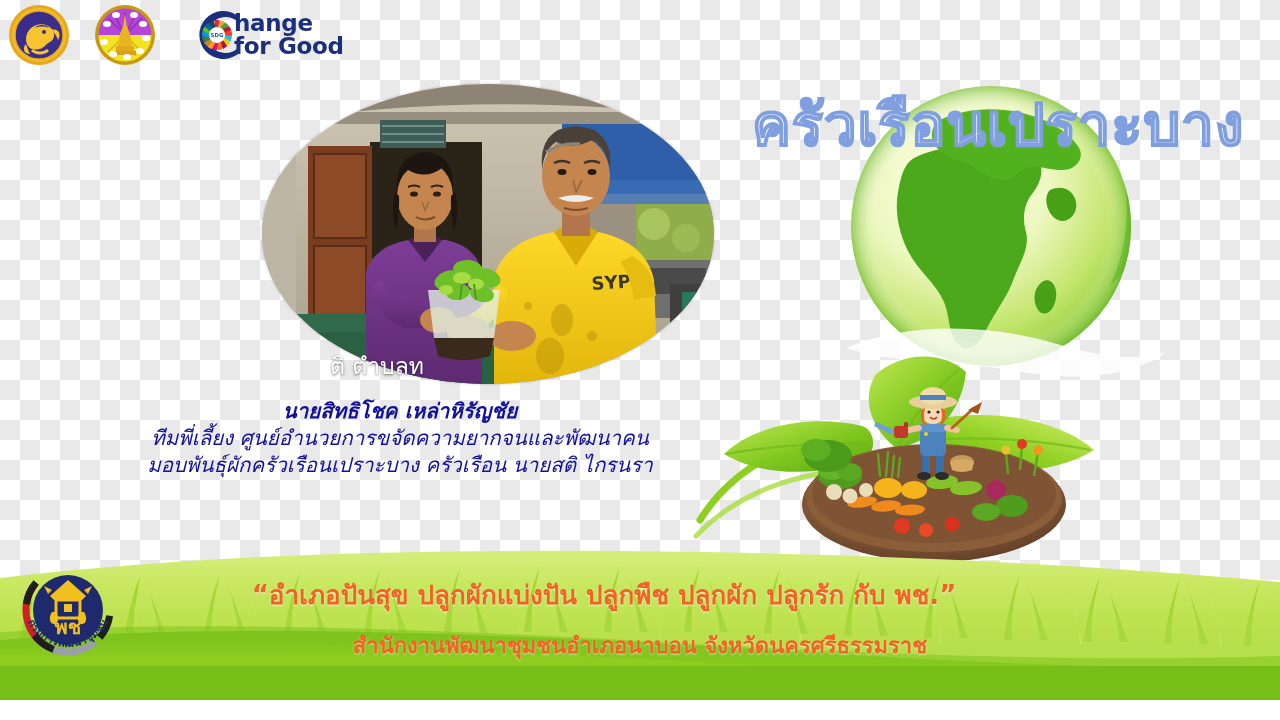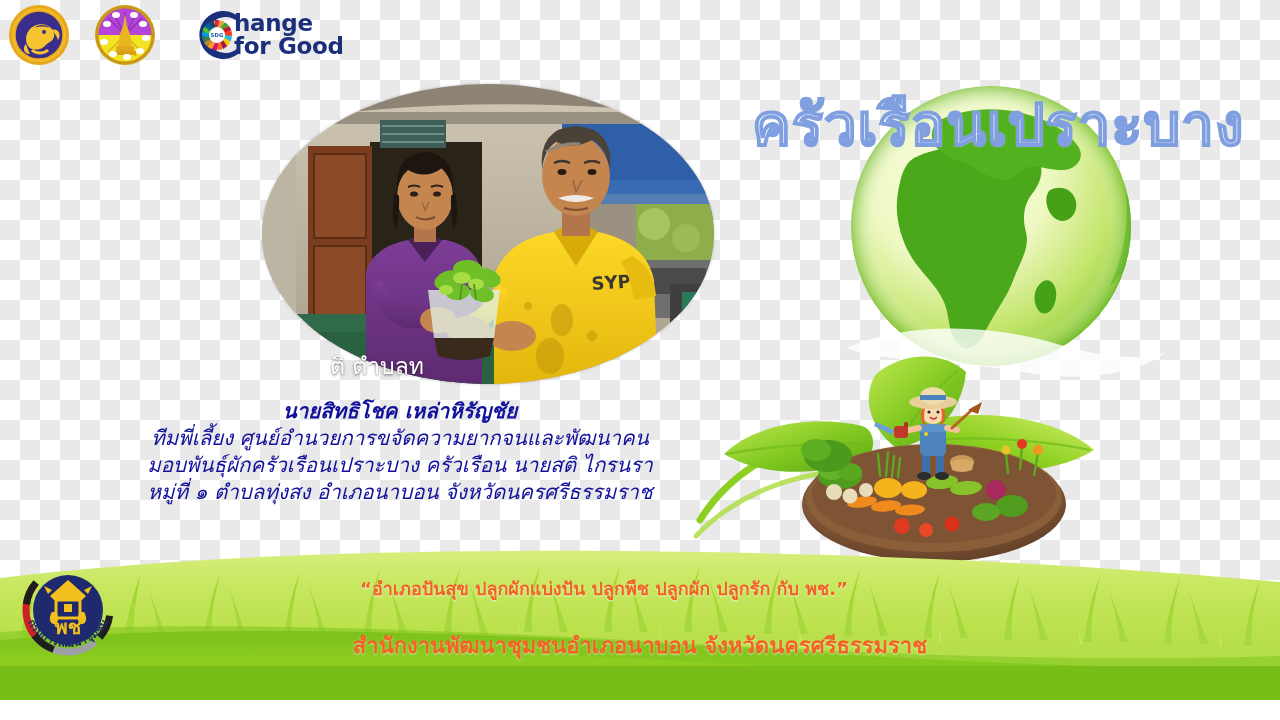--- a/index.html
+++ b/index.html
@@ -97,21 +97,21 @@
   .body-text .line { font-size:20.5px; line-height:27px; white-space:nowrap; font-weight:normal;font-style:italic; }
   .body-text .line.first { font-weight:bold; font-size:20.5px; }
 
   
   .wave-band { position:absolute; left:0; top:548px; width:1280px; height:156px; z-index:28; }
 
   .slogan {
     position:absolute; left:0; top:574px; width:1192px; z-index:34;
     text-align:center;
     font-family:"DejaVu Sans", sans-serif;
-    font-size:18px; font-weight:bold; color:#f26322;
+    font-size:26px; font-weight:bold; color:#f26322;
     white-space:nowrap;
     text-shadow:0 1px 2px rgba(255,255,255,0.75);
     padding-left:16px;
   }
   .office {
     position:absolute; left:0; top:628px; width:1280px; z-index:34;
     text-align:center;
     font-family:"DejaVu Sans", sans-serif;
     font-size:22px; font-weight:bold; color:#f26322;
     white-space:nowrap;
@@ -553,21 +553,20 @@
       </div>
     </div>
   </div>
 
   <div class="headline2">ครัวเรือนเปราะบาง</div>
 
   <div class="body-text">
     <div class="line first">นายสิทธิโชค  เหล่าหิรัญชัย</div>
     <div class="line">ทีมพี่เลี้ยง ศูนย์อำนวยการขจัดความยากจนและพัฒนาคน</div>
     <div class="line">มอบพันธุ์ผักครัวเรือนเปราะบาง ครัวเรือน  นายสติ  ไกรนรา</div>
-    <div class="line">หมู่ที่ ๑ ตำบลทุ่งสง อำเภอนาบอน จังหวัดนครศรีธรรมราช</div>
   </div>
 
   <div class="wave-band">
     <svg width="1280" height="156" viewBox="0 0 1280 156" preserveAspectRatio="none">
       <defs>
         <linearGradient id="bandDark" x1="0" y1="0" x2="0" y2="1">
           <stop offset="0%" stop-color="#7cc11c"></stop>
           <stop offset="45%" stop-color="#8ece20"></stop>
           <stop offset="100%" stop-color="#6fb814"></stop>
         </linearGradient>

